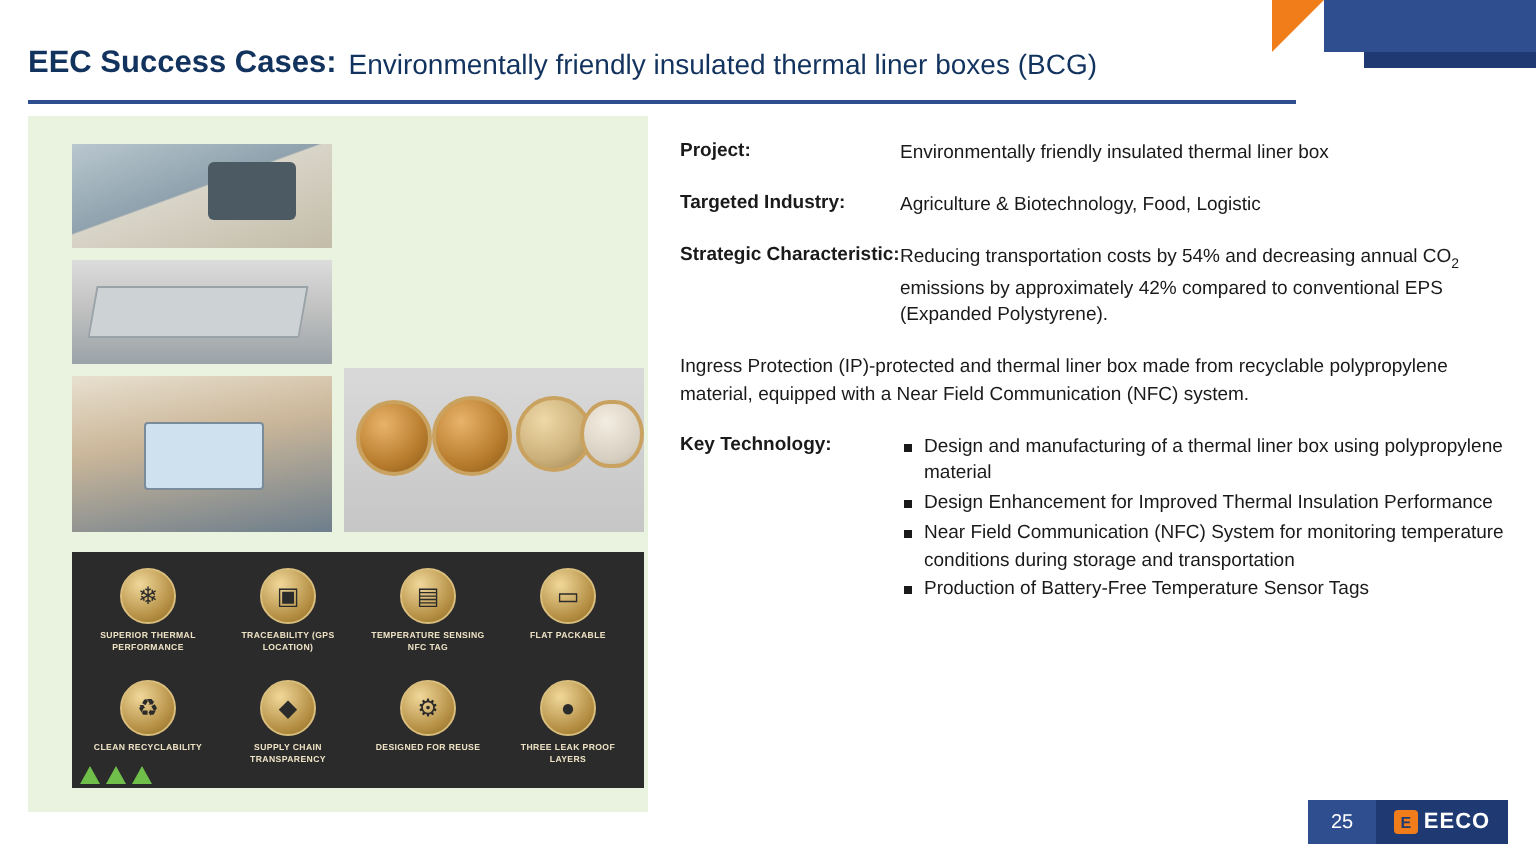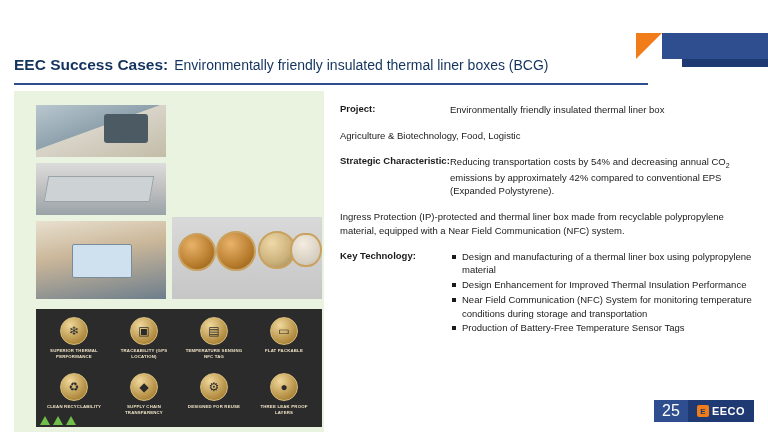--- a/index.html
+++ b/index.html
@@ -11,21 +11,20 @@
     height: 432px;
     background: #ffffff;
     font-family: "Liberation Sans", sans-serif;
     overflow: hidden;
     position: relative;
   }
   .slide {
     position: absolute;
     inset: 0;
     background: #ffffff;
-    margin-top: 33px;
   }
 
   
   .corner-orange {
     position: absolute;
     top: 0; right: 106px;
     width: 0; height: 0;
     border-top: 26px solid #F07D1A;
     border-right: 26px solid transparent;
   }
@@ -248,21 +247,21 @@
     right: 14px;
     bottom: 10px;
     height: 22px;
     display: flex;
     align-items: stretch;
   }
   .page-num {
     width: 34px;
     background: #2E4E8F;
     color: #ffffff;
-    font-size: 16px;
+    font-size: 10px;
     display: flex;
     align-items: center;
     justify-content: center;
   }
   .logo-box {
     width: 66px;
     background: #1F3A72;
     display: flex;
     align-items: center;
     justify-content: center;
@@ -356,20 +355,21 @@
 
   <div class="content">
 
     <div class="row">
       <div class="label">Project:</div>
       <div class="value">Environmentally friendly insulated thermal liner box</div>
     </div>
 
 
     <div class="row">
+      <div class="label">Targeted Industry:</div>
       <div class="value">Agriculture &amp; Biotechnology, Food, Logistic</div>
     </div>
 
     <div class="row">
       <div class="label">Strategic Characteristic:</div>
       <div class="value"><span>Reducing transportation costs by 54% and decreasing annual CO</span><sub>2</sub><span> emissions by approximately 42% compared to conventional EPS (Expanded Polystyrene).</span></div>
     </div>
 
     <div class="row">
       <div class="value">Ingress Protection (IP)-protected and thermal liner box made from recyclable polypropylene material, equipped with a Near Field Communication (NFC) system.</div>

